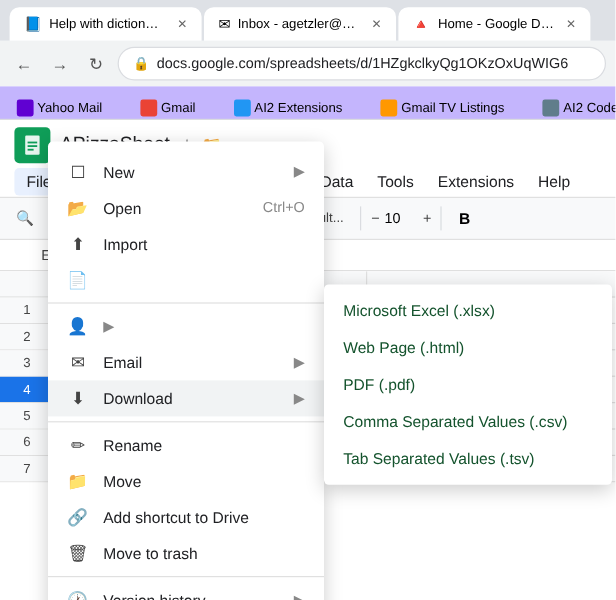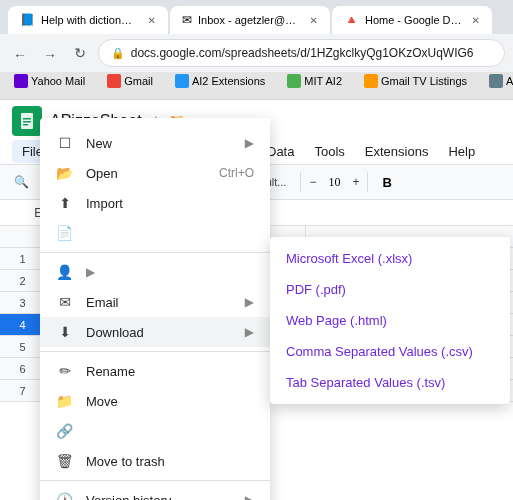--- a/index.html
+++ b/index.html
@@ -69,26 +69,26 @@
       display: flex;
       align-items: center;
       padding: 0 12px;
       font-size: 12px;
       color: #202124;
       gap: 6px;
     }
     .lock-icon { color: #555; font-size: 11px; }
 
     .bookmarks-bar {
-      background: #e5e5e5;
+      background: #c4b5fd;
       height: 28px;
       display: flex;
-      align-items: flex-start;
+      align-items: flex-end;
       padding: 0 8px;
-      gap: 10px;
+      gap: 20px;
       border-bottom: 1px solid #dadce0;
       overflow: hidden;
     }
     .bookmark-item {
       display: flex;
       align-items: center;
       gap: 3px;
       padding: 2px 6px;
       border-radius: 4px;
       font-size: 11px;
@@ -172,23 +172,22 @@
       color: #444;
     }
     .tb-separator {
       width: 1px;
       height: 20px;
       background: #dadce0;
       margin: 0 4px;
     }
     .tb-font-size {
       width: 28px;
-      text-align: center;
-      font-size: 12px;
-      font-family: Liberation Serif, serif;
+      text-align: left;
+      font-size: 12px;
     }
     .tb-zoom {
       font-size: 11px;
       color: #444;
       padding: 2px 4px;
     }
 
     
     .formula-bar {
       display: flex;
@@ -327,21 +326,21 @@
       background: #fff;
       border-radius: 4px;
       box-shadow: 0 4px 16px rgba(0,0,0,0.2);
       z-index: 200;
       padding: 6px 0;
     }
     .submenu-item {
       padding: 8px 16px;
       font-size: 13px;
       cursor: pointer;
-      color: #6d28d9;
+      color: #14532d;
     }
   </style>
 </head>
 <body>
 
 <div class="browser-tabs">
   <div class="browser-tab">
     <span style="font-size:12px;">📘</span>
     <span style="font-size:11px;overflow:hidden;text-overflow:ellipsis;">Help with dictionary Bild - MIT App</span>
     <span class="tab-close">✕</span>
@@ -373,24 +372,20 @@
     <span class="bm-icon" style="background:#6001d2;"></span>
     <span>Yahoo Mail</span>
   </div>
   <div class="bookmark-item">
     <span class="bm-icon" style="background:#EA4335;"></span>
     <span>Gmail</span>
   </div>
   <div class="bookmark-item">
     <span class="bm-icon" style="background:#2196F3;"></span>
     <span>AI2 Extensions</span>
-  </div>
-  <div class="bookmark-item">
-    <span class="bm-icon" style="background:#4CAF50;"></span>
-    <span>MIT AI2</span>
   </div>
   <div class="bookmark-item">
     <span class="bm-icon" style="background:#FF9800;"></span>
     <span>Gmail TV Listings</span>
   </div>
   <div class="bookmark-item">
     <span class="bm-icon" style="background:#607D8B;"></span>
     <span>AI2 Code Server</span>
   </div>
 
@@ -544,35 +539,36 @@
     <div class="dropdown-item">
       <span class="item-icon">✏</span>
       <span class="item-label">Rename</span>
     </div>
     <div class="dropdown-item">
       <span class="item-icon">📁</span>
       <span class="item-label">Move</span>
     </div>
     <div class="dropdown-item">
       <span class="item-icon">🔗</span>
+      <span class="item-label">Add shortcut to Drive</span>
     </div>
     <div class="dropdown-item">
       <span class="item-icon">🗑</span>
       <span class="item-label">Move to trash</span>
     </div>
   </div>
   <div class="menu-section">
     <div class="dropdown-item">
       <span class="item-icon">🕐</span>
       <span class="item-label">Version history</span>
       <span class="item-arrow">▶</span>
     </div>
 
   </div>
 </div>
 
 <div class="download-submenu">
   <div class="submenu-item">Microsoft Excel (.xlsx)</div>
+  <div class="submenu-item">Web Page (.html)</div>
   <div class="submenu-item">PDF (.pdf)</div>
-  <div class="submenu-item">Web Page (.html)</div>
   <div class="submenu-item">Comma Separated Values (.csv)</div>
   <div class="submenu-item">Tab Separated Values (.tsv)</div>
 </div>
 
 </body></html>

